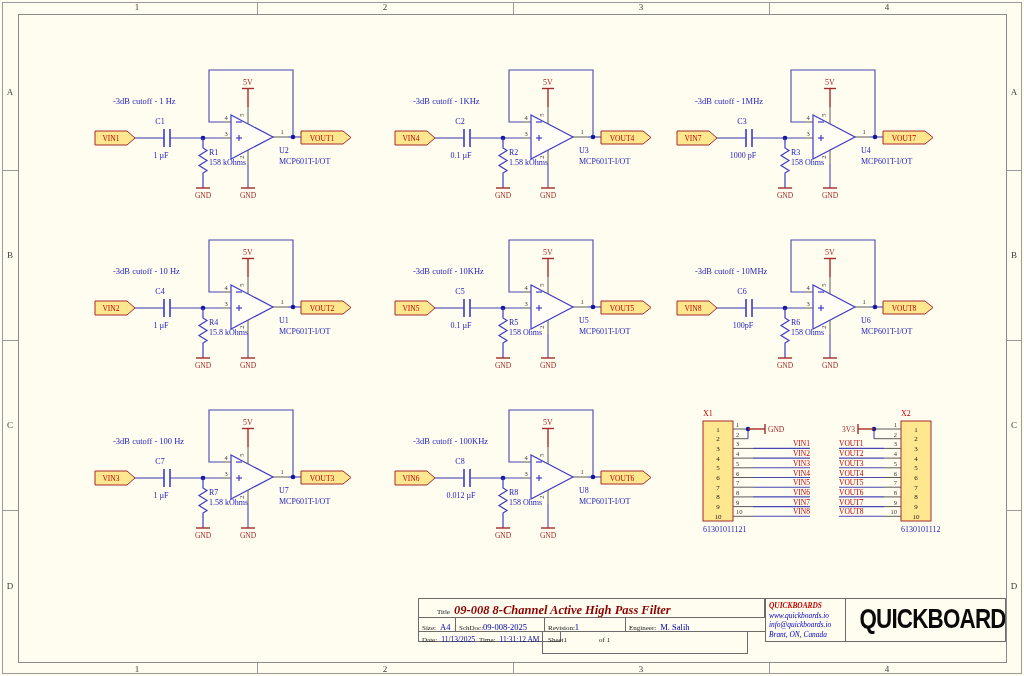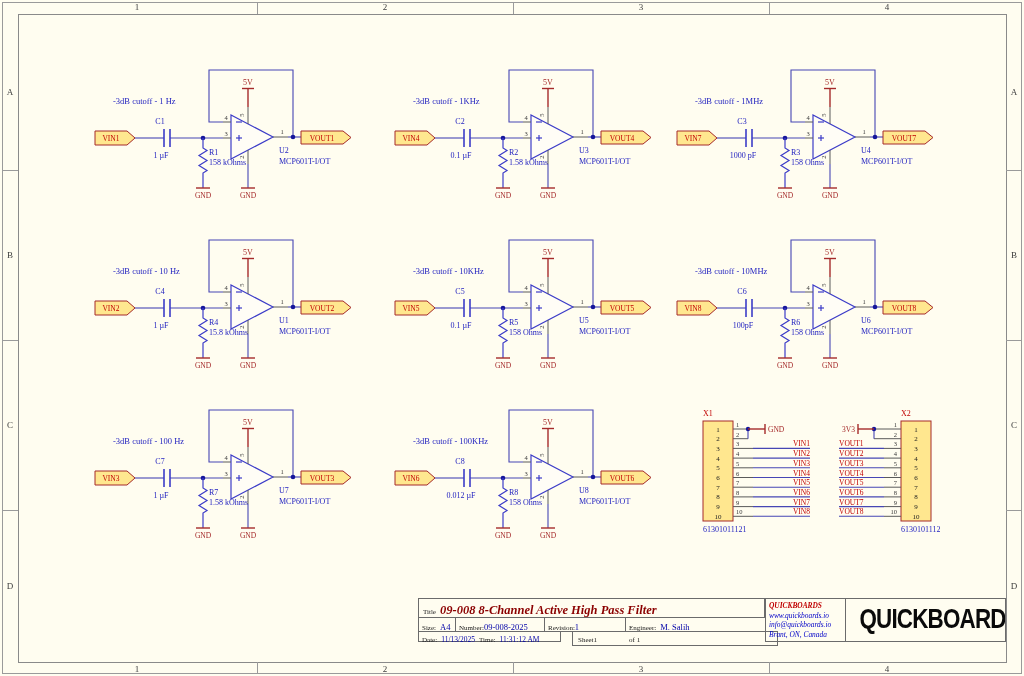--- a/index.html
+++ b/index.html
@@ -200,45 +200,45 @@
       <line class="wire" x1="74" y1="26" x2="74" y2="35.7"></line>
       <circle class="junction" cx="74" cy="26" r="2.2"></circle>
       <line class="red" x1="58" y1="26" x2="74" y2="26"></line>
       <line class="red" x1="58" y1="21" x2="58" y2="31"></line>
       <text class="gnd-text" x="55" y="29" text-anchor="end">3V3</text>
       <text class="part-blue" x="101" y="129">61301011121</text>
     </svg>
   </div>
 
   <div id="title-block">
-    <div class="cell" style="left:0;top:0;width:347px;height:20px;line-height:19px;padding-left:4px">
+    <div class="cell" style="left:0;top:0;width:347px;height:20px;line-height:19px;padding-left:18px">
       <span class="tb-label">Title</span>
       <span class="tb-title">09-008 8-Channel Active High Pass Filter</span>
     </div>
     <div class="cell" style="left:0;top:19px;width:38px;height:15px;line-height:14px;padding-left:3px">
       <span class="tb-label">Size:</span>
       <span class="tb-val">A4</span>
     </div>
     <div class="cell" style="left:37px;top:19px;width:90px;height:15px;line-height:14px;padding-left:3px">
-      <span class="tb-label">Number:</span><span class="tb-val">09-008-2025</span>
+      <span class="tb-label">SchDoc:</span><span class="tb-val">09-008-2025</span>
     </div>
     <div class="cell" style="left:126px;top:19px;width:82px;height:15px;line-height:14px;padding-left:3px">
       <span class="tb-label">Revision:</span><span class="tb-val">1</span>
     </div>
     <div class="cell" style="left:207px;top:19px;width:141px;height:15px;line-height:14px;padding-left:3px">
       <span class="tb-label">Engineer:</span>
       <span class="tb-val">M. Salih</span>
     </div>
     <div class="cell" style="left:0;top:33px;width:143px;height:11px;line-height:10px;padding-left:3px">
       <span class="tb-label">Date:</span>
       <span class="tb-val" style="font-size:7.5px">11/13/2025</span>
       <span class="tb-label">Time:</span>
       <span class="tb-val" style="font-size:7.5px">11:31:12 AM</span>
     </div>
-    <div class="cell" style="left:154px;top:33px;width:206px;height:15px;line-height:10px;padding-left:5px">
+    <div class="cell" style="left:124px;top:33px;width:206px;height:23px;line-height:10px;padding-left:5px">
       <span class="tb-label">Sheet1</span>
       <span class="tb-label" style="padding-left:28px">of 1</span>
     </div>
     <div class="cell company" style="left:347px;top:0;width:81px;height:44px">
       <div class="c-name">QUICKBOARDS</div>
       <div class="c-link">www.quickboards.io</div>
       <div class="c-plain">info@quickboards.io</div>
       <div class="c-plain">Brant, ON, Canada</div>
     </div>
     <div class="cell" style="left:427px;top:0;width:161px;height:44px;overflow:hidden">

